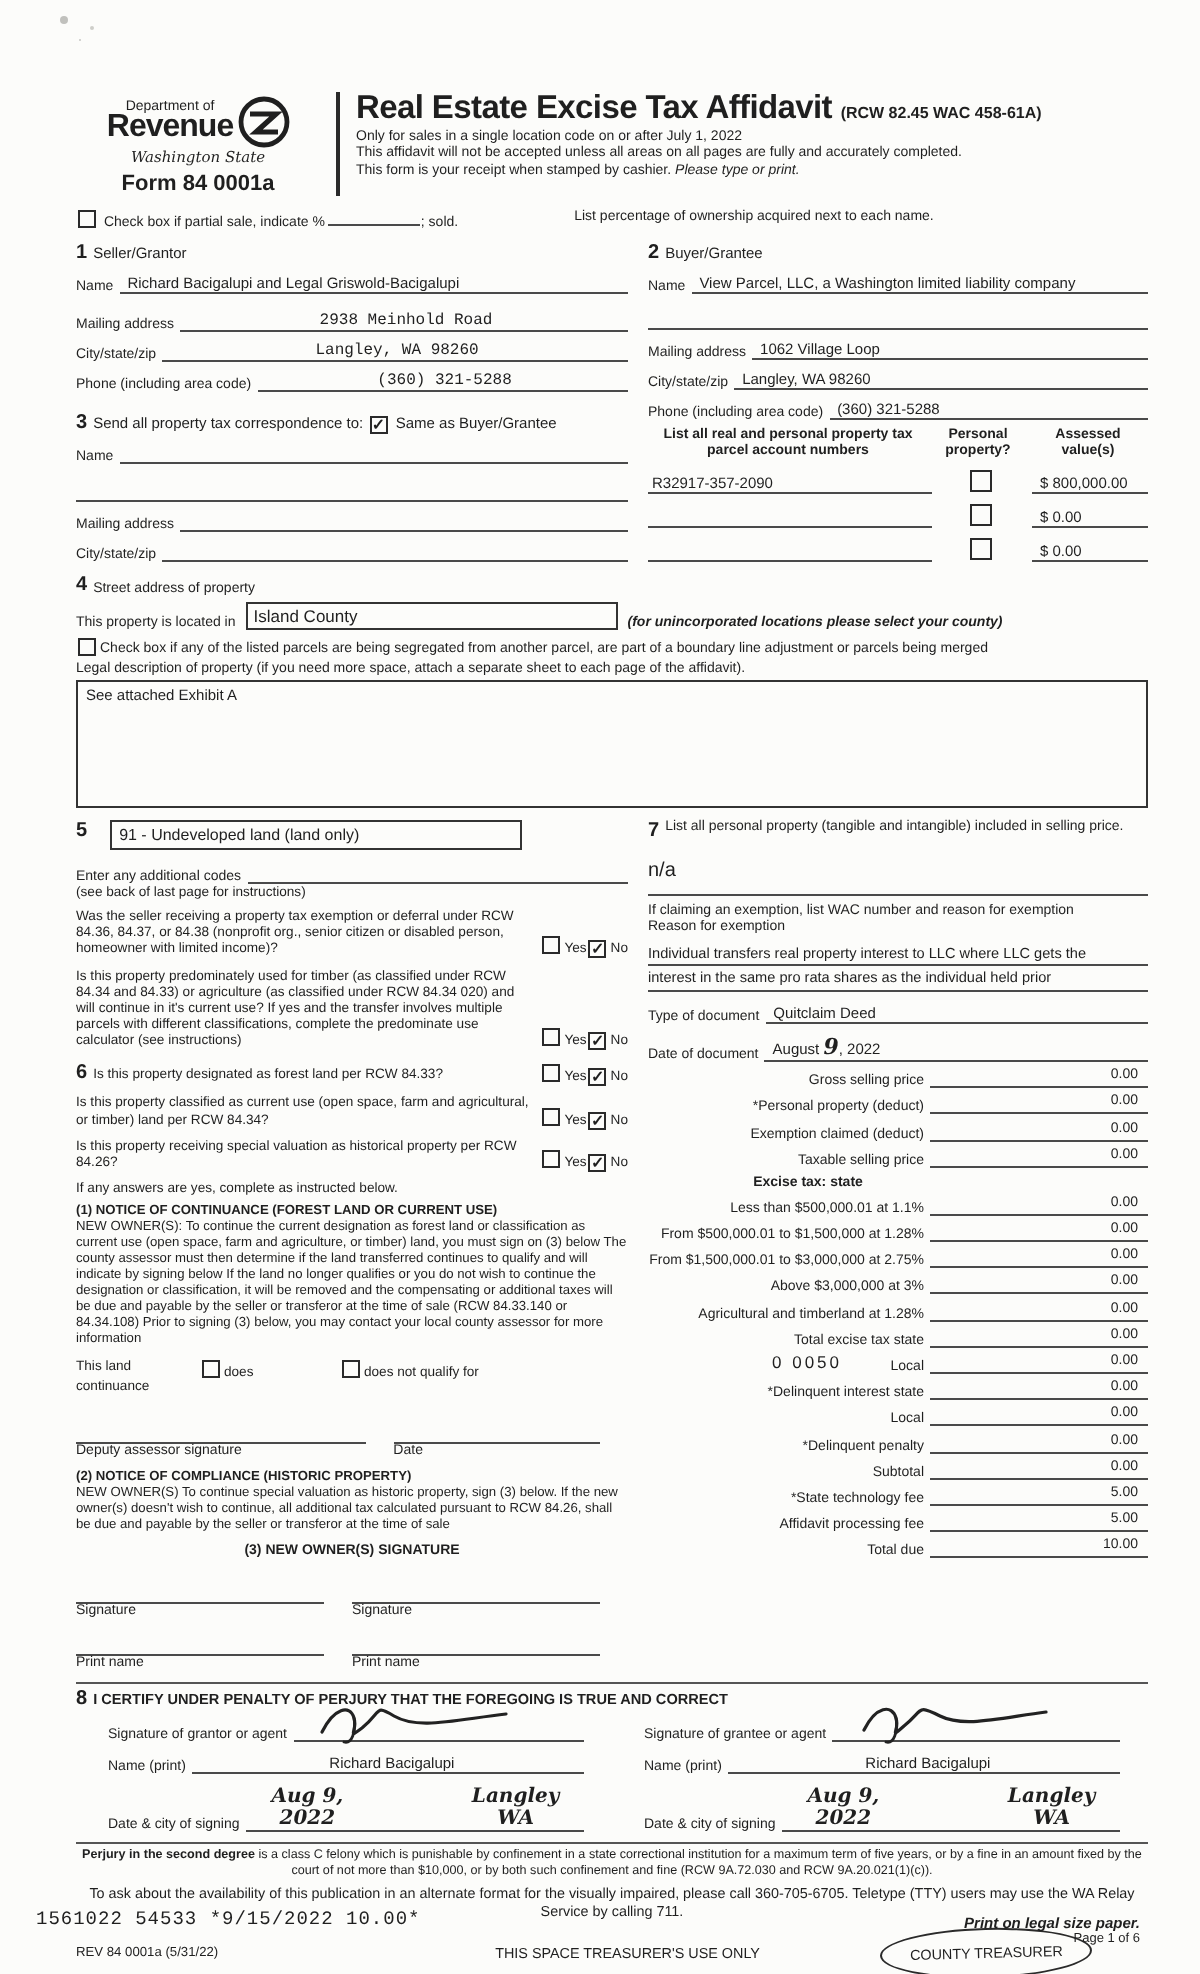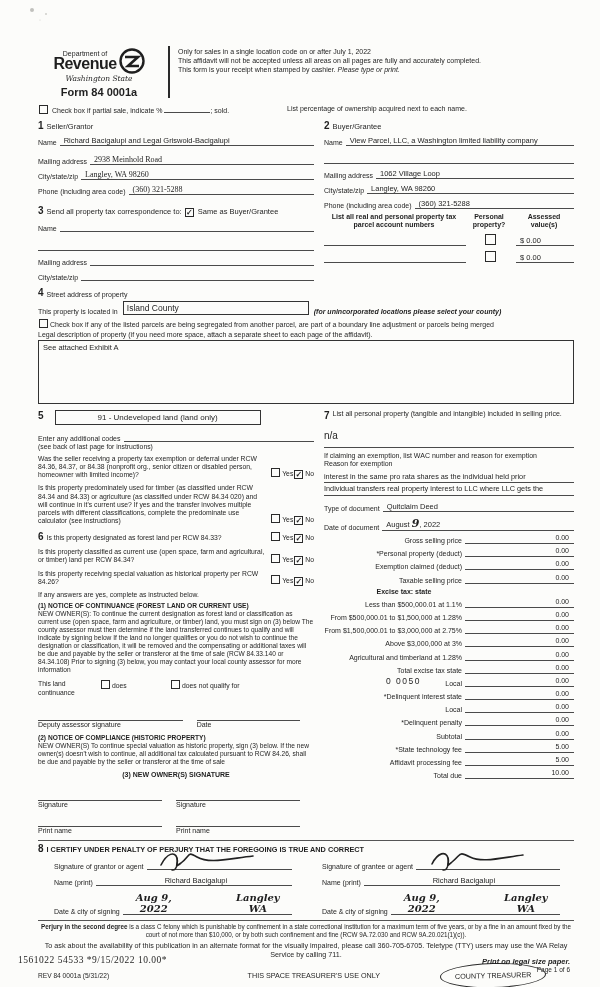--- a/index.html
+++ b/index.html
@@ -1,19 +1,19 @@
 <!DOCTYPE html>
 <html><head>
 <meta charset="utf-8">
 <style>
   html,body{margin:0;padding:0;background:#e8e8e6;}
   .page{position:relative;width:600px;height:987px;background:#fcfcfa;margin:0 auto;
         font-family:"Liberation Sans",sans-serif;color:#1f1f1f;overflow:hidden;
         box-sizing:border-box;padding:46px 26px 0 38px;}
-  .mono{font-family:Liberation Serif, serif;}
+  .mono{font-family:Liberation Mono, monospace;text-align:center;}
   .hand{font-family:"DejaVu Serif",serif;font-style:italic;font-weight:bold;}
   .it{font-style:italic;}
   .b{font-weight:bold;}
   .ln{border-bottom:1px solid #4a4a4a;}
   .cb{display:inline-block;width:7px;height:7px;border:1px solid #2a2a2a;vertical-align:-1px;
       text-align:center;font-size:8px;line-height:7px;font-weight:bold;margin:0 2px 0 1px;}
   .snum{font-weight:bold;font-size:10px;margin-right:3px;}
   
   .hdr{display:flex;align-items:stretch;}
   .logo{width:122px;flex:none;text-align:center;padding-top:2px;}
@@ -46,21 +46,21 @@
   .ptab-h .c1{width:140px;} .ptab-h .c2{width:50px;} .ptab-h .c3{flex:1;}
   .prow{display:flex;align-items:flex-end;font-size:7.5px;margin-top:5px;}
   .prow .c1{width:140px;border-bottom:1px solid #4a4a4a;padding-left:2px;min-height:9px;}
   .prow .c2{width:50px;text-align:center;}
   .prow .c3{flex:1;border-bottom:1px solid #4a4a4a;padding-left:4px;min-height:9px;}
   
   .s4line{display:flex;align-items:flex-end;font-size:7px;margin-top:6px;}
   .countybox{border:1px solid #333;width:178px;padding:1px 3px;font-size:8.5px;margin:0 5px;}
   .legalbox{border:1px solid #333;height:58px;font-size:7.5px;padding:2px 4px;margin-top:2px;}
   
-  .codebox{border:1.2px solid #333;width:196px;padding:2px 4px;font-size:8px;display:inline-block;text-align:center;}
+  .codebox{border:1.2px solid #333;width:196px;padding:2px 4px;font-size:8px;display:inline-block;}
   .q{display:flex;font-size:6.8px;line-height:1.2;margin-top:5px;}
   .q .qt{flex:1;padding-right:4px;}
   .yn{white-space:nowrap;flex:none;align-self:flex-end;font-size:6.8px;}
   .notice{font-size:6.6px;line-height:1.22;margin-top:4px;}
   .sigpair{display:flex;font-size:7px;margin-top:12px;}
   .sigpair .half{flex:1;margin-right:14px;}
   .sigpair .half .ln{display:block;height:10px;}
   
   .frow{display:flex;align-items:flex-end;font-size:7px;margin-top:3.2px;position:relative;}
   .frow .flabel{flex:1;text-align:right;padding-right:3px;}
@@ -109,20 +109,24 @@
         <svg width="26" height="26" viewBox="0 0 26 26" style="margin-left:2px;">
           <circle cx="13" cy="13" r="11.5" fill="none" stroke="#1f1f1f" stroke-width="2.4"></circle>
           <path d="M6 9 L19 9 L9 18 L20 18" fill="none" stroke="#1f1f1f" stroke-width="2.6"></path>
         </svg>
       </div>
       <div class="wastate">Washington State</div>
       <div class="formno">Form 84 0001a</div>
     </div>
     <div class="hdr-div"></div>
     <div class="title-blk">
+      <div class="title">
+        <span>Real Estate Excise Tax Affidavit</span>
+        <small>(RCW 82.45 WAC 458-61A)</small>
+      </div>
       <div class="sub">
         <div>Only for sales in a single location code on or after July 1, 2022</div>
         <div>This affidavit will not be accepted unless all areas on all pages are fully and accurately completed.</div>
         <div><span>This form is your receipt when stamped by cashier.</span> <span class="it">Please type or print.</span></div>
       </div>
     </div>
   </div>
 
   <div class="psale">
     <span>
@@ -196,20 +200,25 @@
           <span class="lab">Phone (including area code)</span>
         <span class="fill v">(360) 321-5288</span>
         </div>
 
       <div class="ptab-h">
         <span class="c1">List all real and personal property tax parcel account numbers</span>
         <span class="c2">Personal property?</span>
         <span class="c3">Assessed value(s)</span>
       </div>
       <div class="prow">
+        <span class="c1">R32917-357-2090</span>
+        <span class="c2"><span class="cb" style="width:9px;height:9px;"></span></span>
+        <span class="c3">$ 800,000.00</span>
+      </div>
+      <div class="prow">
         <span class="c1"></span>
         <span class="c2"><span class="cb" style="width:9px;height:9px;"></span></span>
         <span class="c3">$ 0.00</span>
       </div>
       <div class="prow">
         <span class="c1"></span>
         <span class="c2"><span class="cb" style="width:9px;height:9px;"></span></span>
         <span class="c3">$ 0.00</span>
       </div>
     </div>
@@ -304,22 +313,22 @@
     <div class="col-r">
       <div style="display:flex;font-size:7px;line-height:1.25;">
         <span class="snum">7</span>
         <span>List all personal property (tangible and intangible) included in selling price.</span>
       </div>
       <div style="font-size:10px;margin-top:7px;">n/a</div>
       <div style="border-bottom:1px solid #4a4a4a;margin-top:6px;"></div>
       <div style="font-size:7px;margin-top:4px;">If claiming an exemption, list WAC number and reason for exemption</div>
       <div style="font-size:7px;margin-top:1px;">Reason for exemption</div>
       <div style="font-size:7.3px;margin-top:4px;line-height:1.6;">
+        <span class="ln" style="display:block;">Individual transfers real property interest to LLC where LLC gets the</span>
         <span class="ln" style="display:block;">interest in the same pro rata shares as the individual held prior</span>
-        <span class="ln" style="display:block;">Individual transfers real property interest to LLC where LLC gets the</span>
       </div>
       <div class="fline" style="margin-top:6px;">
           <span class="lab">Type of document</span>
         <span class="fill v">Quitclaim Deed</span>
         </div>
       <div class="fline">
           <span class="lab">Date of document</span>
         <span class="fill v"><span>August</span> <span class="hand" style="font-size:11px;">9</span><span>, 2022</span></span>
         </div>
 

